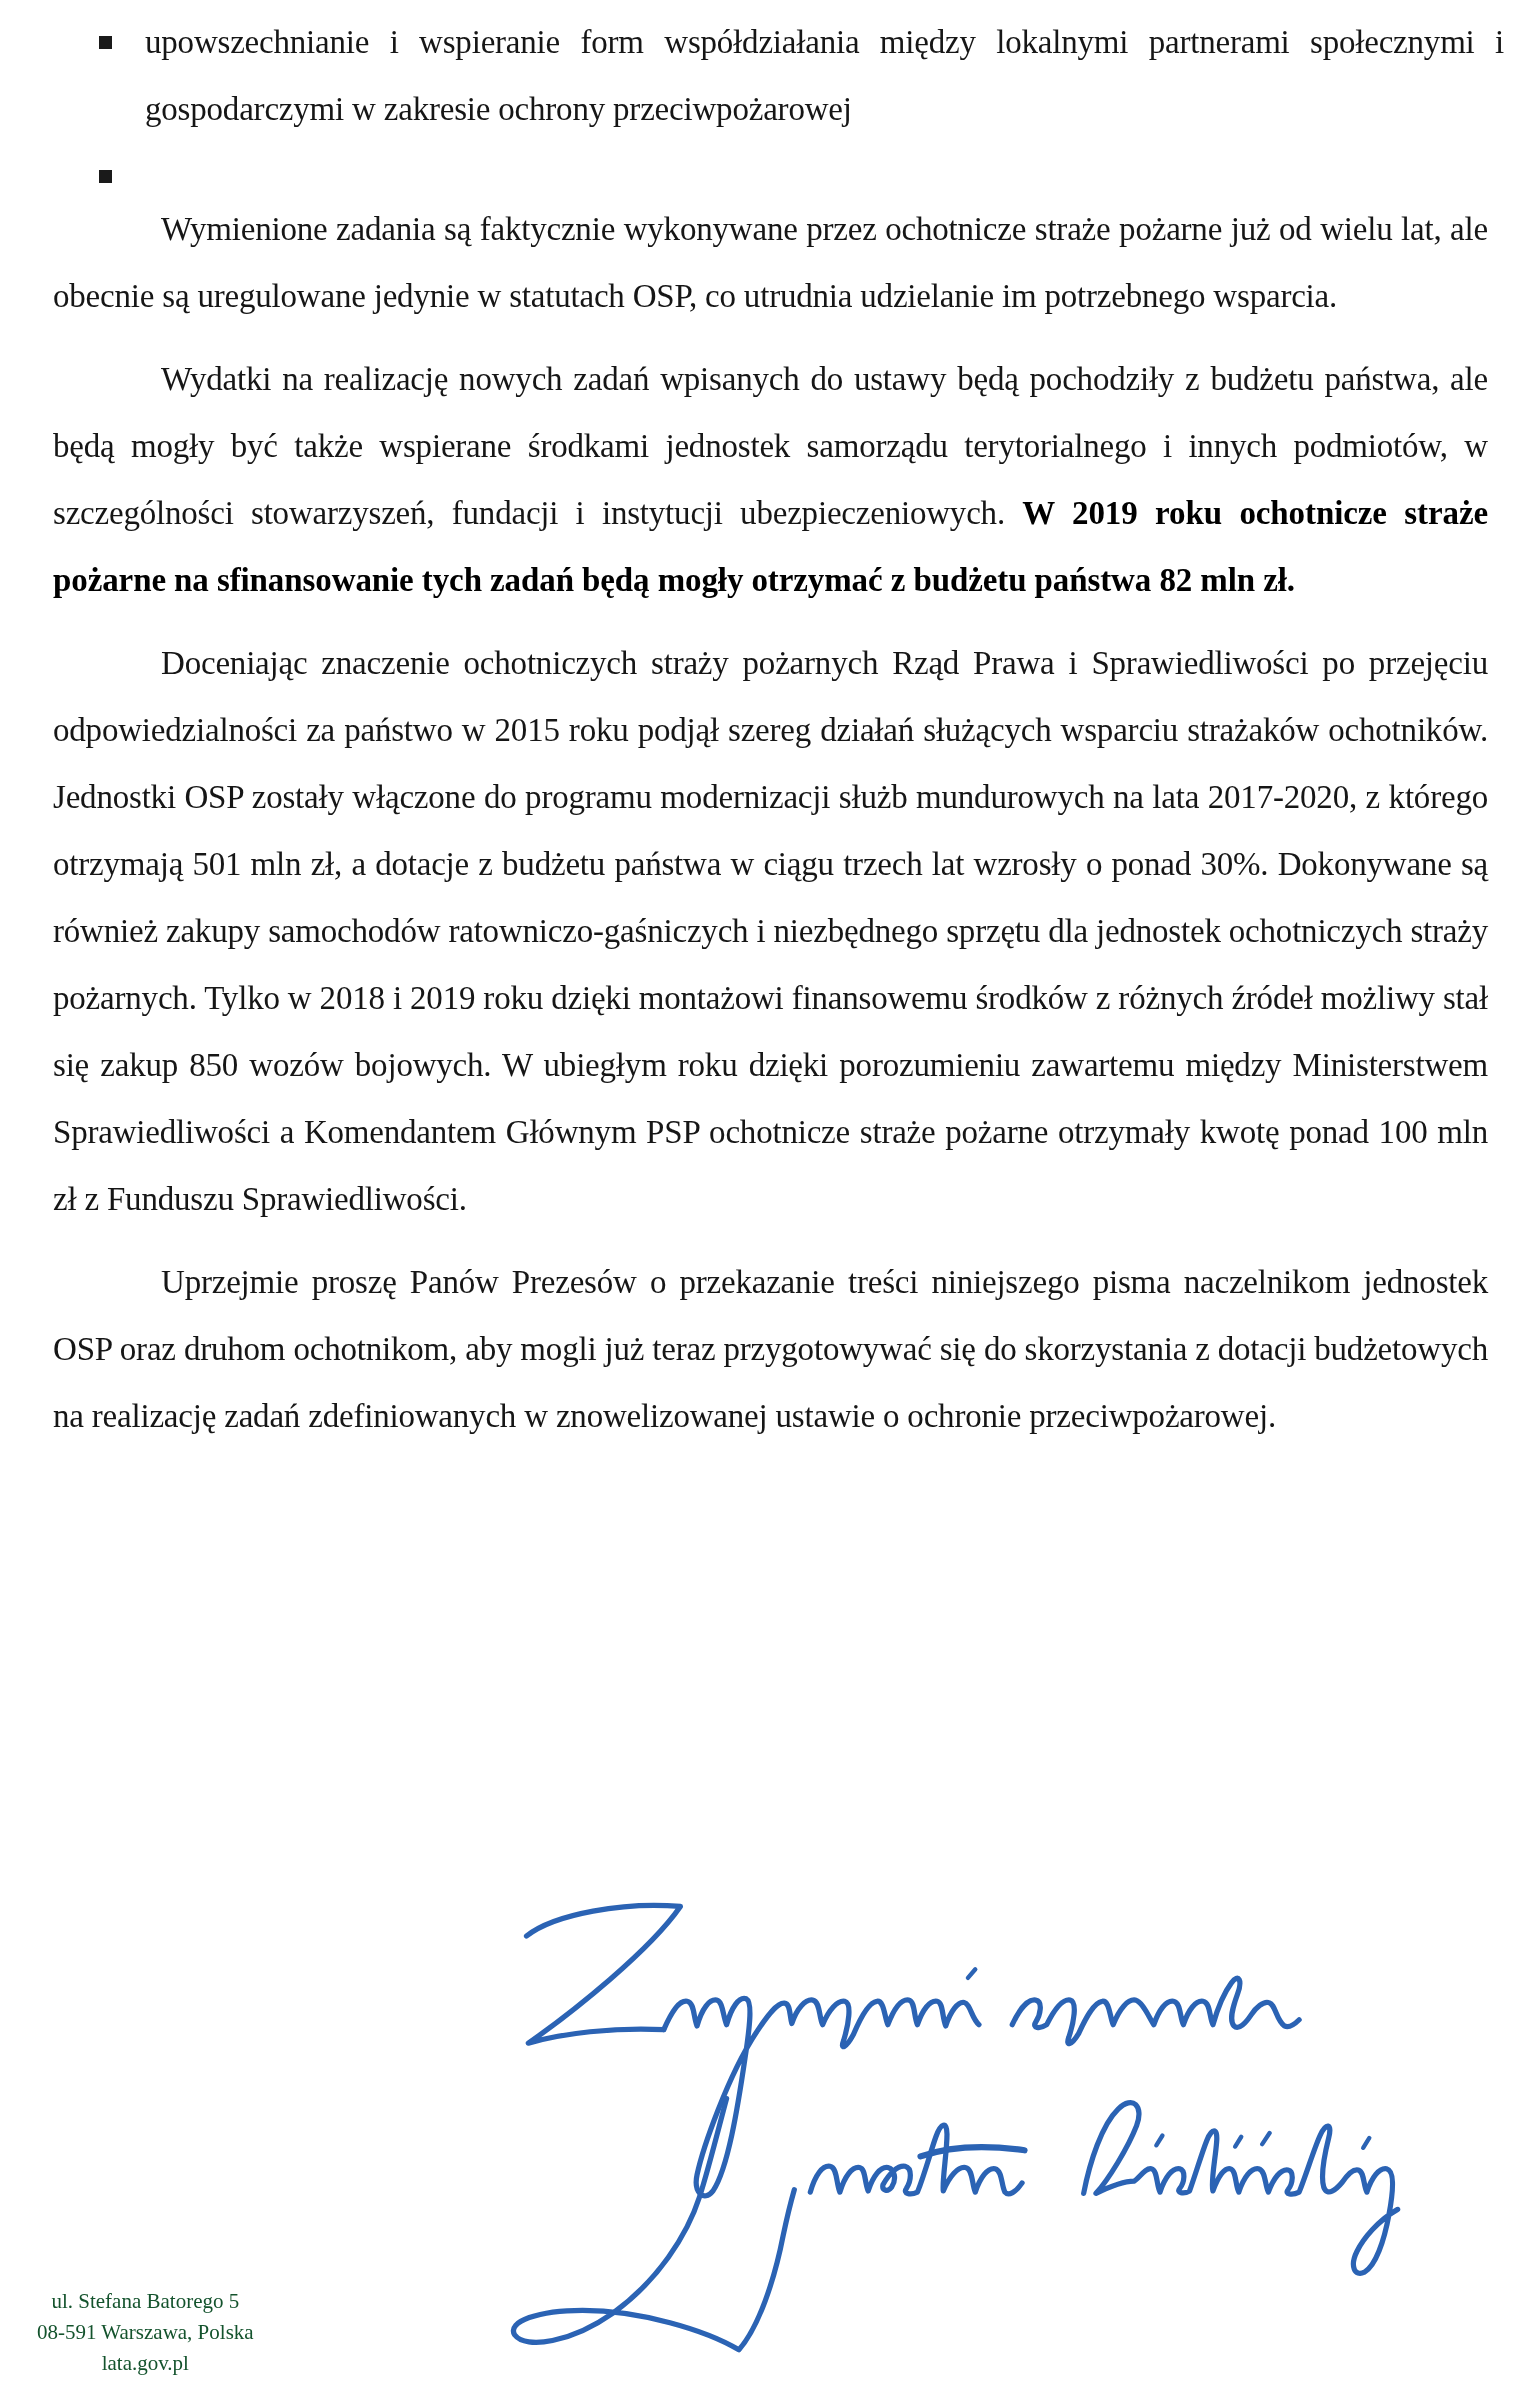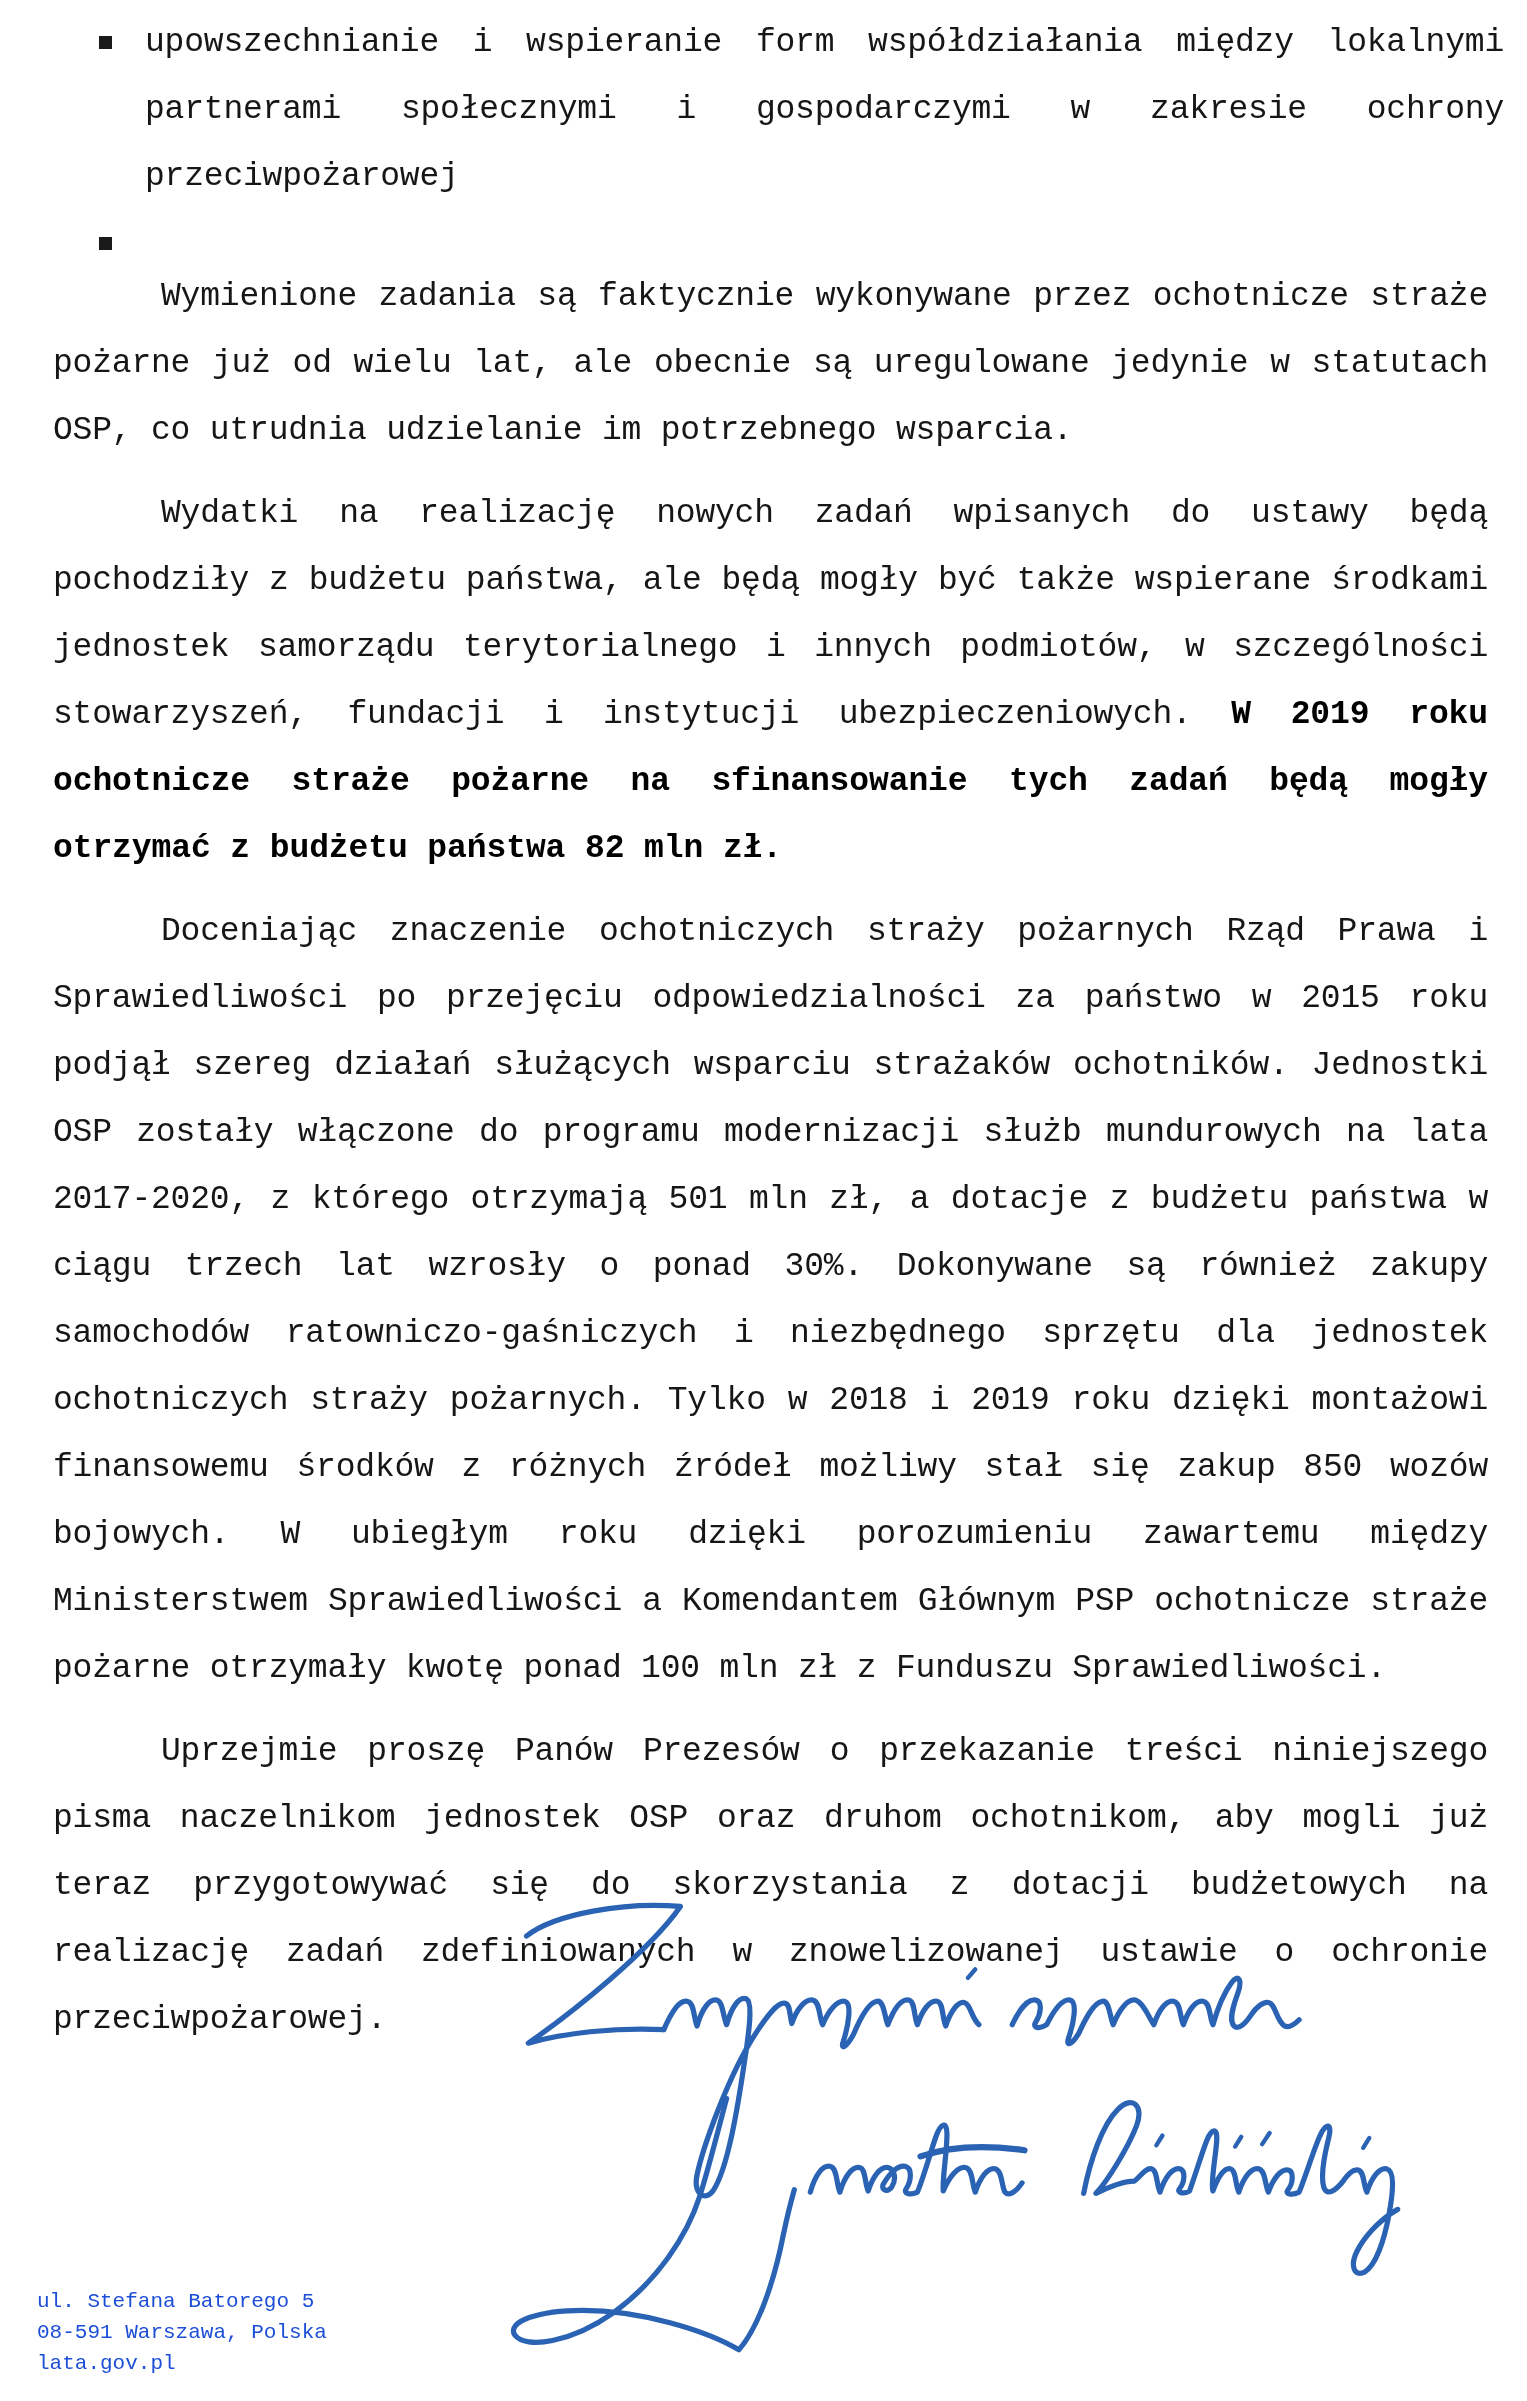--- a/index.html
+++ b/index.html
@@ -1,21 +1,21 @@
 <!DOCTYPE html>
 <html lang="pl" style="font-size:9.9px"><head>
 <meta charset="utf-8">
 <style>
   html, body { margin: 0; padding: 0; background: #ffffff; }
   .page {
     position: relative;
     width: 1527px;
     height: 2401px;
     background: #ffffff;
-    font-family: Liberation Mono, monospace;
+    font-family: Liberation Serif, serif;
     color: #161616;
     overflow: hidden;
   }
   .body-text {
     position: absolute;
     top: 8.6px;
     left: 37px;
     width: 1467px;
     font-size: 33px;
     line-height: 67px;
@@ -57,22 +57,22 @@
     clip-path: inset(50%);
     white-space: nowrap;
   }
   .footer {
     position: absolute;
     left: 37px;
     top: 2286px;
     font-size: 21px;
     line-height: 31px;
     letter-spacing: 0;
-    color: #1d4ed8;
-    text-align: left;
+    color: #14532d;
+    text-align: center;
   }
 </style>
 </head>
 <body>
 
 <div class="page">
 
   <div class="body-text">
 
     <div class="bullet-list">

